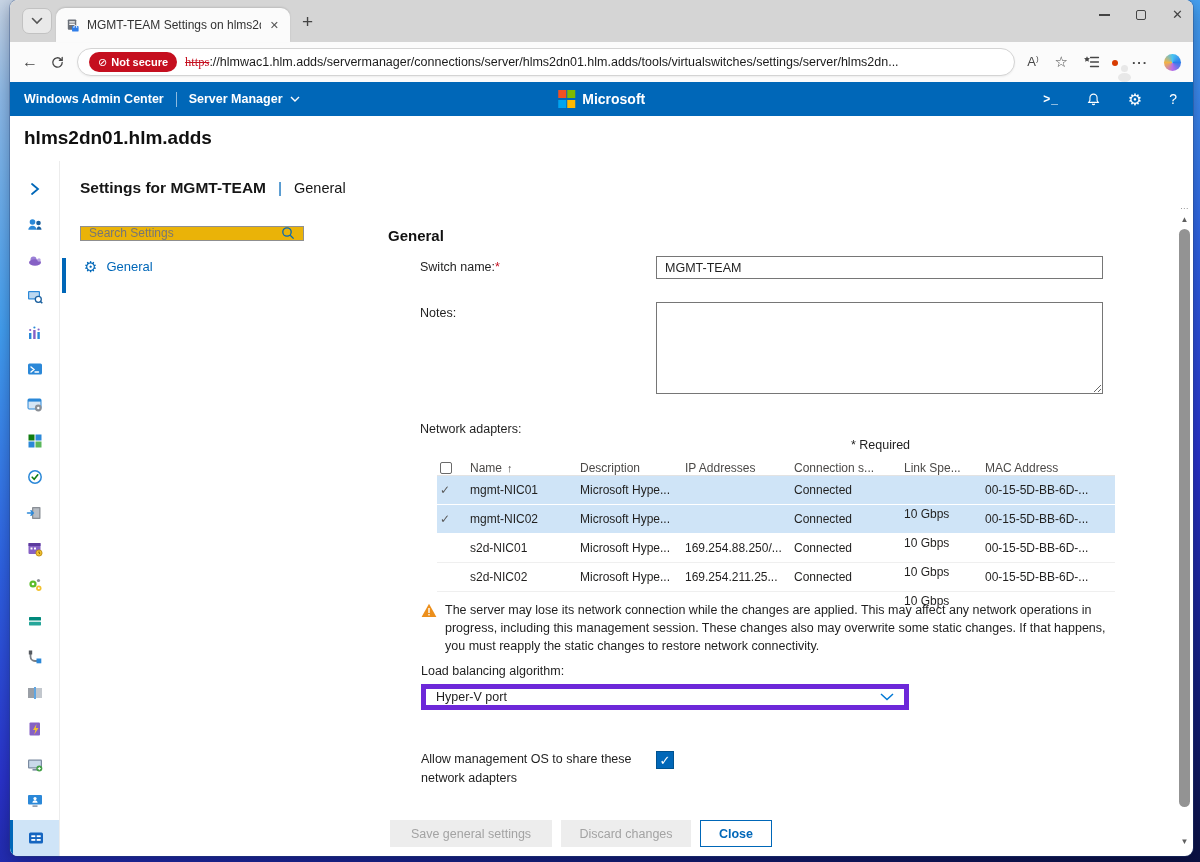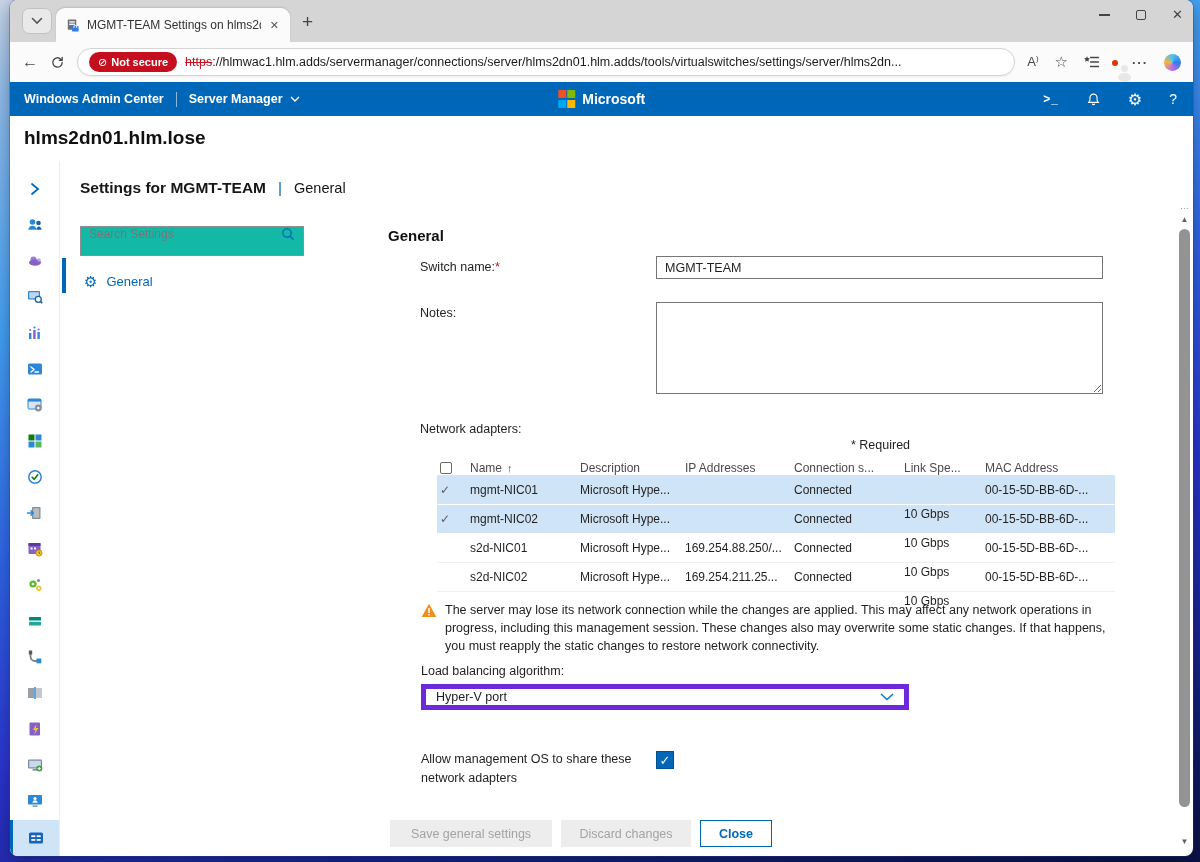--- a/index.html
+++ b/index.html
@@ -20,21 +20,21 @@
   .wc-max { display:block; width:10px; height:10px; border:1.4px solid #444; border-radius:2px; }
   .wc-close { font-size:13px; color:#444; line-height:1; }
 
   
   .toolbar { height:40px; background:#fbfbfb; display:flex; align-items:center; padding:0 12px; gap:12px; flex:none; }
   .nav-ic { font-size:16px; color:#474747; line-height:1; }
   .url-bar { flex:1; height:28px; border-radius:14px; background:#fff; border:1px solid #d4d4d4; box-shadow:0 1px 2px rgba(0,0,0,.06); display:flex; align-items:center; gap:8px; padding:0 11px; min-width:0; }
   .badge { background:#c50f1f; color:#fff; height:20px; border-radius:10px; padding:0 9px; font-size:11px; font-weight:bold; display:flex; align-items:center; gap:4px; flex:none; }
   .badge .sh { font-size:11px; font-weight:normal; }
   .url-text { font-size:12.5px; color:#1b1b1b; white-space:nowrap; overflow:hidden; }
-  .url-text .strike { color:#c50f1f; text-decoration:line-through; }
+  .url-text .strike { color:#c50f1f; text-decoration:line-through;font-family:Liberation Serif, serif; }
   .tb-right { display:flex; align-items:center; gap:16px; flex:none; }
   .readaloud { font-size:13px; color:#474747; }
   .readaloud sup { font-size:8px; }
   .star { font-size:15px; color:#474747; }
   .avatar { width:17px; height:17px; border-radius:50%; background:#8f8f8f; position:relative; overflow:hidden; }
   .avatar:before { content:""; position:absolute; left:5px; top:3px; width:7px; height:7px; border-radius:50%; background:#e8e8e8; }
   .avatar:after { content:""; position:absolute; left:2px; top:11px; width:13px; height:9px; border-radius:50%; background:#e8e8e8; }
   .avatar-wrap { position:relative; }
   .avatar-dot { position:absolute; right:-2px; top:-2px; width:6px; height:6px; border-radius:50%; background:#d83b01; }
   .more { font-size:13px; color:#474747; letter-spacing:1px; font-weight:bold; }
@@ -62,21 +62,21 @@
   .tool.selected { background:#cfe4f7; border-left:3px solid #0067b8; margin-top:auto; }
   .tool svg { display:block; }
 
   .region { flex:1; position:relative; min-width:0; }
   .settings-header { position:absolute; left:20px; top:18px; font-size:15.5px; color:#161616; white-space:nowrap; }
   .settings-header .t { font-weight:bold; }
   .settings-header .pipe { color:#0067b8; margin:0 12px; }
   .settings-header .s { font-size:14.5px; }
 
   .nav-col { position:absolute; left:20px; top:65px; width:224px; }
-  .search-box { height:30px; border:1px solid #8f8f8f; background:#14b8a6; display:flex; align-items:flex-start; padding:0 8px; gap:6px; }
+  .search-box { height:15px; border:1px solid #8f8f8f; background:#eab308; display:flex; align-items:flex-end; padding:0 8px; gap:6px; }
   .search-box input { border:none; outline:none; flex:1; font-size:12px; color:#333; min-width:0; background:transparent; }
   .search-box input::placeholder { color:#767676; }
   .nav-item { margin-top:13px; display:flex; align-items:center; gap:9px; padding:5px 0 5px 4px; color:#0067b8; font-size:13px; }
   .nav-gear { font-size:15px; line-height:1; color:#0067b8; }
   .nav-indicator { position:absolute; left:2px; top:97px; width:4px; height:35px; background:#0067b8; }
 
   .content { position:absolute; left:328px; top:66px; width:732px; font-size:12.5px; color:#1f1f1f; }
   .sec-h { font-size:15px; font-weight:bold; color:#111; }
   .frow { display:flex; margin:12px 0 0 32px; }
   .flabel { width:236px; padding-top:4px; flex:none; }
@@ -203,21 +203,21 @@
       <span class="wac-ic wac-term">&gt;_</span>
       <svg width="15" height="15" viewBox="0 0 16 16">
           <path d="M8 2.2a3.8 3.8 0 0 0-3.8 3.8v3L2.9 11h10.2l-1.3-2V6A3.8 3.8 0 0 0 8 2.2z" fill="none" stroke="#fff" stroke-width="1.2"></path>
           <path d="M6.7 12.6a1.4 1.4 0 0 0 2.6 0" fill="none" stroke="#fff" stroke-width="1.2"></path>
         </svg>
       <span class="wac-ic" style="font-size:16px">⚙</span>
       <span class="wac-ic" style="font-size:14px">?</span>
     </div>
   </div>
 
-  <div class="server-title">hlms2dn01.hlm.lose</div>
+  <div class="server-title">hlms2dn01.hlm.adds</div>
 
   <div class="main">
 
     <div class="tools">
       <div class="tool">
           <svg width="10" height="14" viewBox="0 0 10 14">
             <path d="M2 2l6 5-6 5" fill="none" stroke="#0067b8" stroke-width="1.8" stroke-linecap="round"></path>
           </svg>
         </div>
       <div class="tool">

